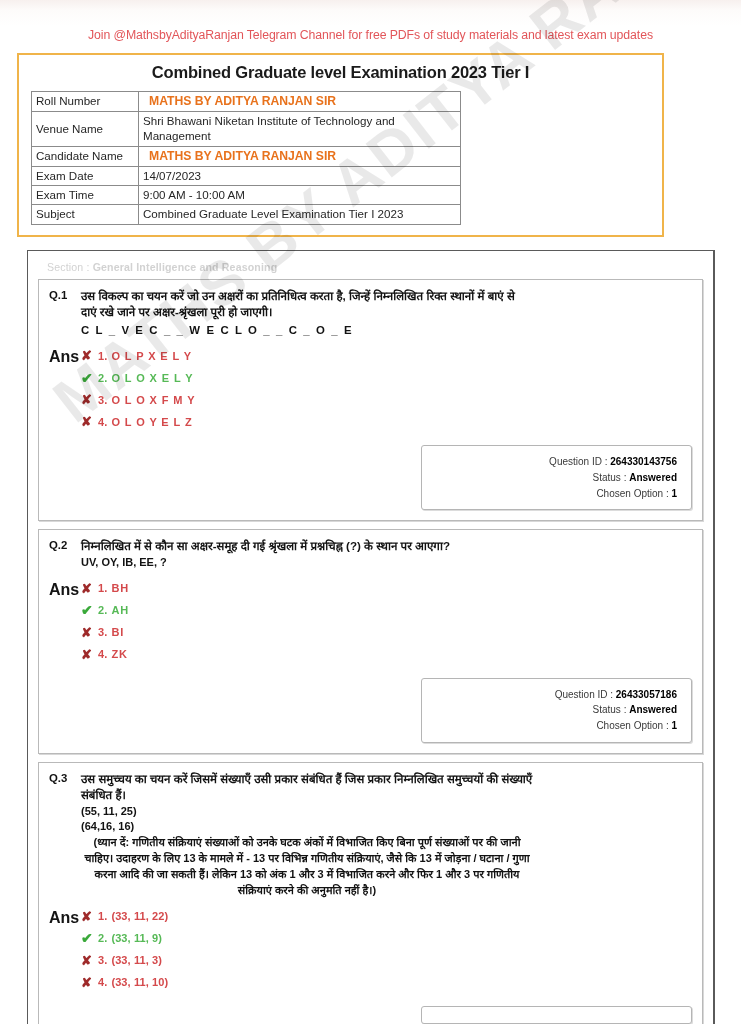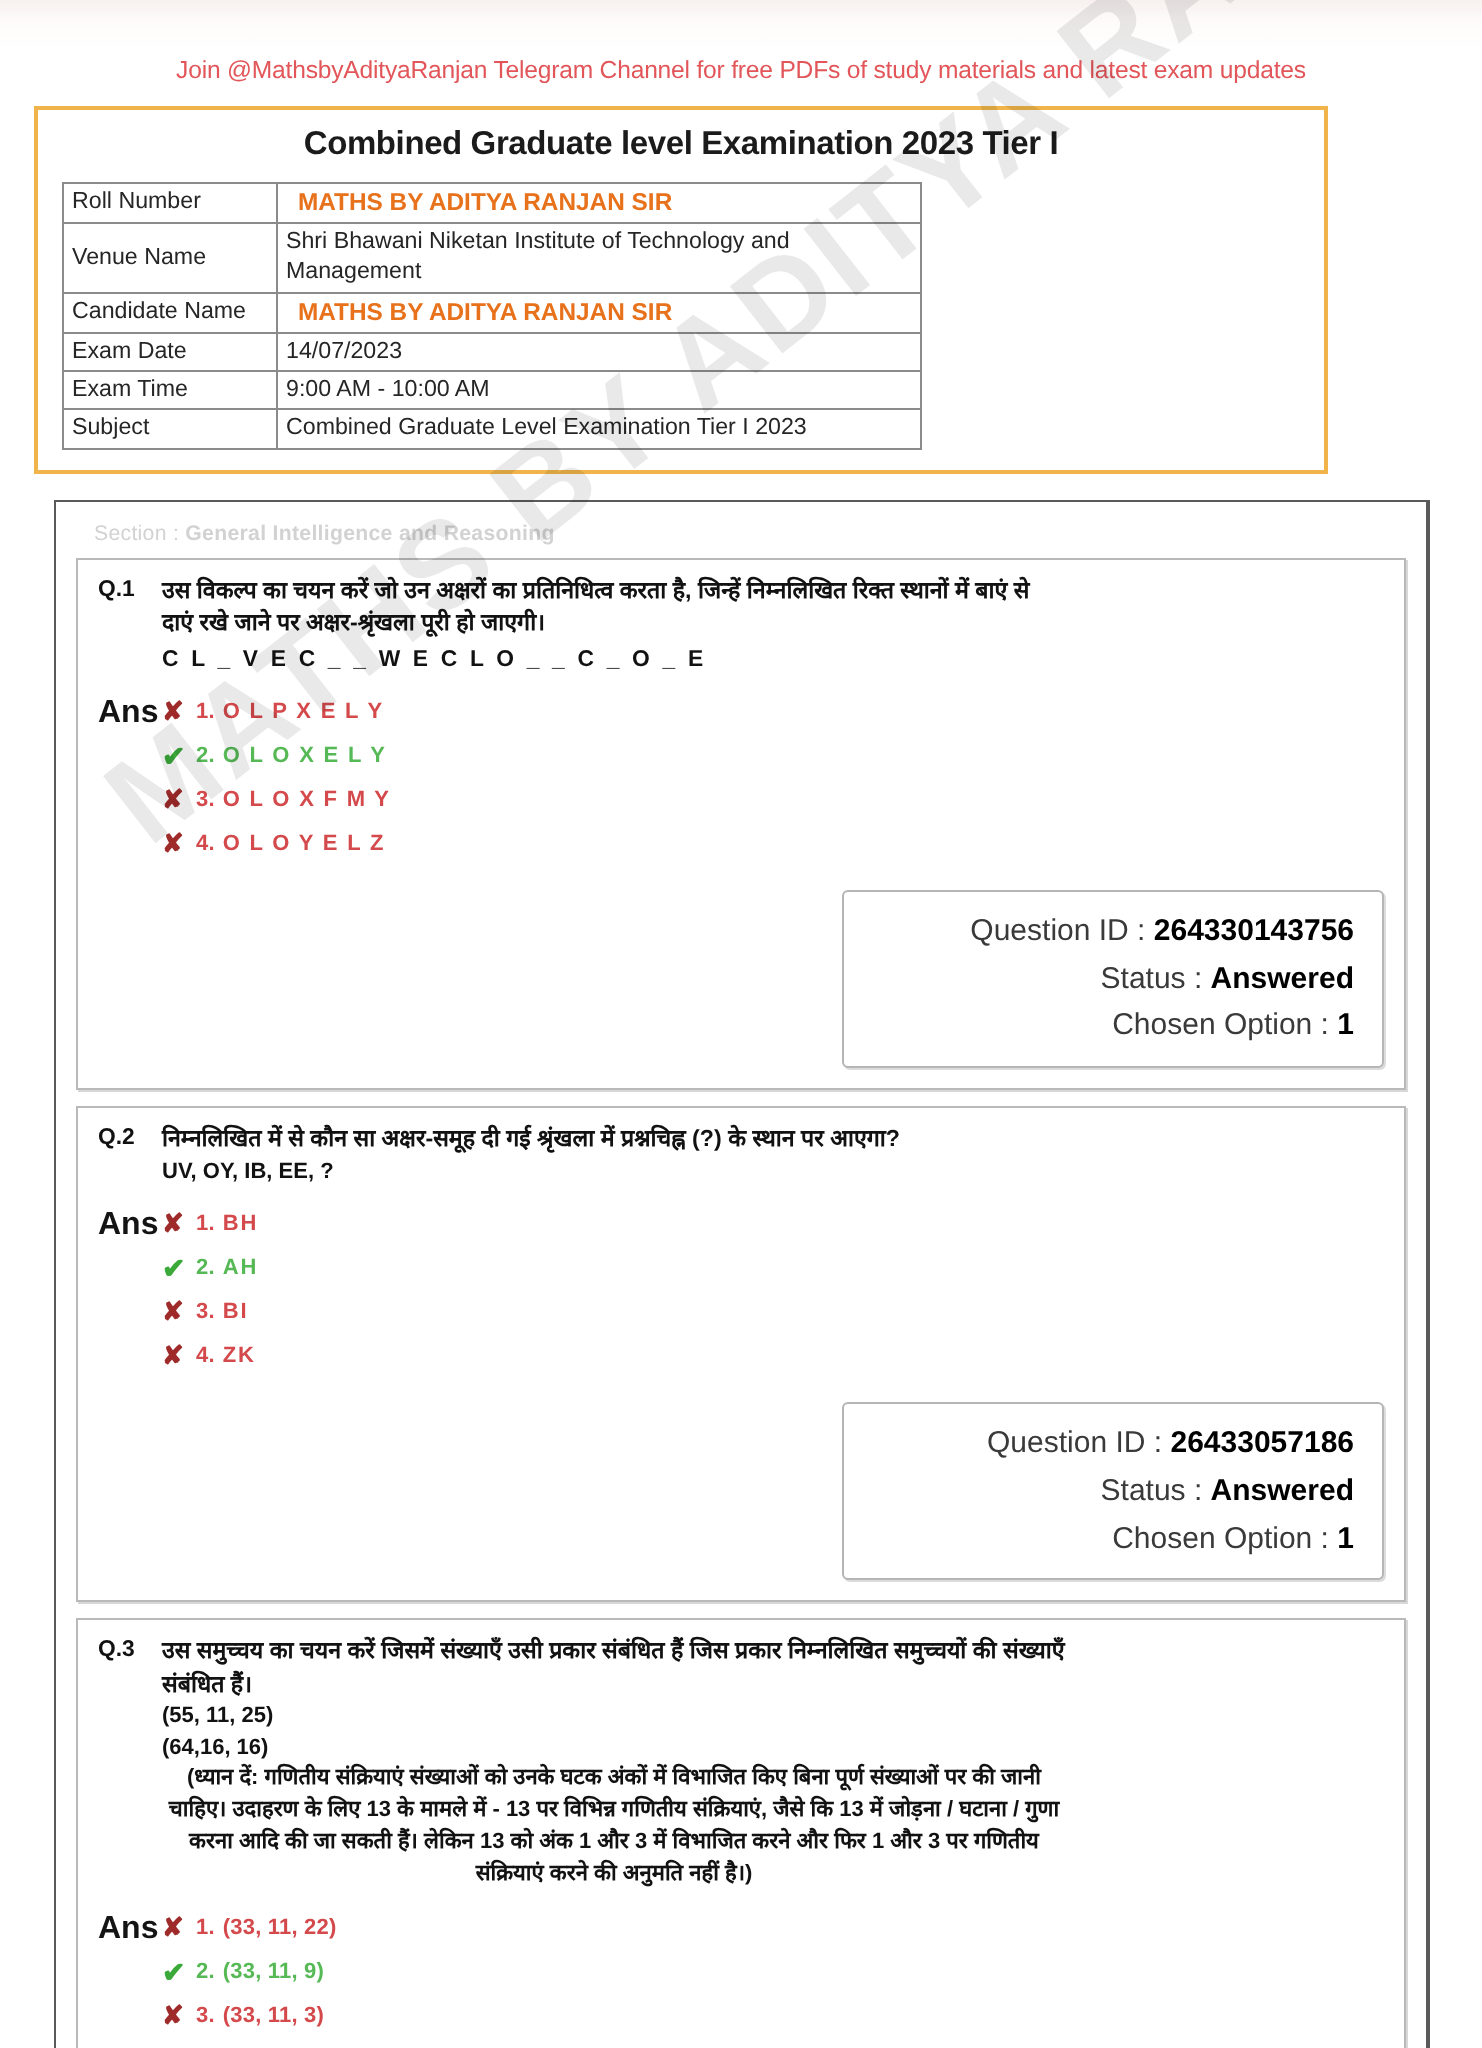--- a/index.html
+++ b/index.html
@@ -193,21 +193,21 @@
     box-shadow: 1px 1px 0 #dcdcdc;
     width: 271px;
     margin-left: auto;
     margin-top: 12px;
     padding: 8px 14px 8px 0;
     text-align: right;
     box-sizing: border-box;
     background: #ffffff;
   }
   .meta-line {
-    font-size: 15px;
+    font-size: 10px;
     color: #3a3a3a;
     line-height: 1.58;
     white-space: nowrap;
   }
   .meta-line b { color: #000; font-weight: bold; }
 
   
   .watermark {
     position: absolute;
     left: 40px;

